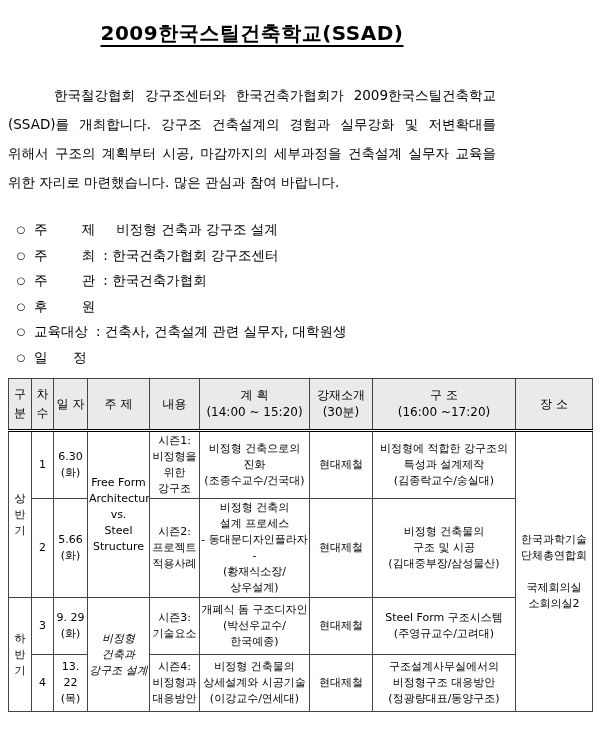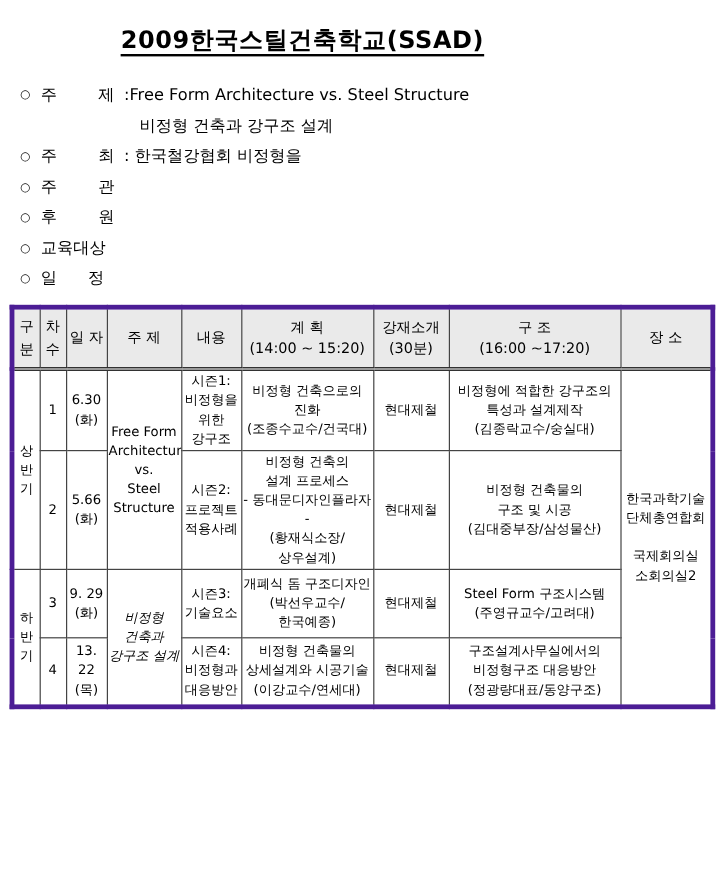--- a/index.html
+++ b/index.html
@@ -48,62 +48,65 @@
     border: 1px solid #444;
     text-align: center;
     vertical-align: middle;
     white-space: pre-line;
     line-height: 16px;
     padding: 1px;
     font-weight: normal;
     word-break: keep-all;
     overflow: hidden;
   }
-  table.schedule { border: 4px solid #4c1d95; }
+  table.schedule { border: 1px solid #4c1d95; }
   table.schedule tr.hdr th {
     background: #eaeaea;
     font-size: 12px;
     line-height: 17px;
     border-bottom: 3px double #000;
     height: 52px;
   }
   table.schedule tr.hdr th.wrap2 { word-break: break-all; line-height: 19px; }
   table.schedule tbody tr { height: 57px; }
   td.bold { font-weight: bold; font-style: italic; }
 </style>
 </head>
 <body>
 
 <div class="page">
 
   <div class="title">2009한국스틸건축학교(SSAD)</div>
 
+  <p class="intro">한국철강협회 강구조센터와 한국건축가협회가 2009한국스틸건축학교(SSAD)를 개최합니다. 강구조 건축설계의 경험과 실무강화 및 저변확대를 위해서 구조의 계획부터 시공, 마감까지의 세부과정을 건축설계 실무자 교육을 위한 자리로 마련했습니다. 많은 관심과 참여 바랍니다.</p>
 
   <div class="info-list">
     <div class="info-item">
       <span class="bullet">○</span>
       <span class="ilabel">주        제</span>
-      <span class="ivalue"><span class="sub">:Free Form Architecture vs. Steel Structure</span><span class="sub sub2">비정형 건축과 강구조 설계</span></span>
+      <span class="ivalue"><span class="sub sub2">비정형 건축과 강구조 설계</span></span>
     </div>
     <div class="info-item">
       <span class="bullet">○</span>
       <span class="ilabel">주        최</span>
-      <span class="ivalue">: 한국철강협회 비정형을</span>
+      <span class="ivalue">: 한국건축가협회 강구조센터</span>
     </div>
     <div class="info-item">
       <span class="bullet">○</span>
       <span class="ilabel">주        관</span>
+      <span class="ivalue">: 한국건축가협회</span>
     </div>
     <div class="info-item">
       <span class="bullet">○</span>
       <span class="ilabel">후        원</span>
     </div>
     <div class="info-item">
       <span class="bullet">○</span>
       <span class="ilabel">교육대상</span>
+      <span class="ivalue">: 건축사, 건축설계 관련 실무자, 대학원생</span>
     </div>
     <div class="info-item">
       <span class="bullet">○</span>
       <span class="ilabel">일      정</span>
       <span class="ivalue"></span>
     </div>
   </div>
 
   <table class="schedule">
     <colgroup>

